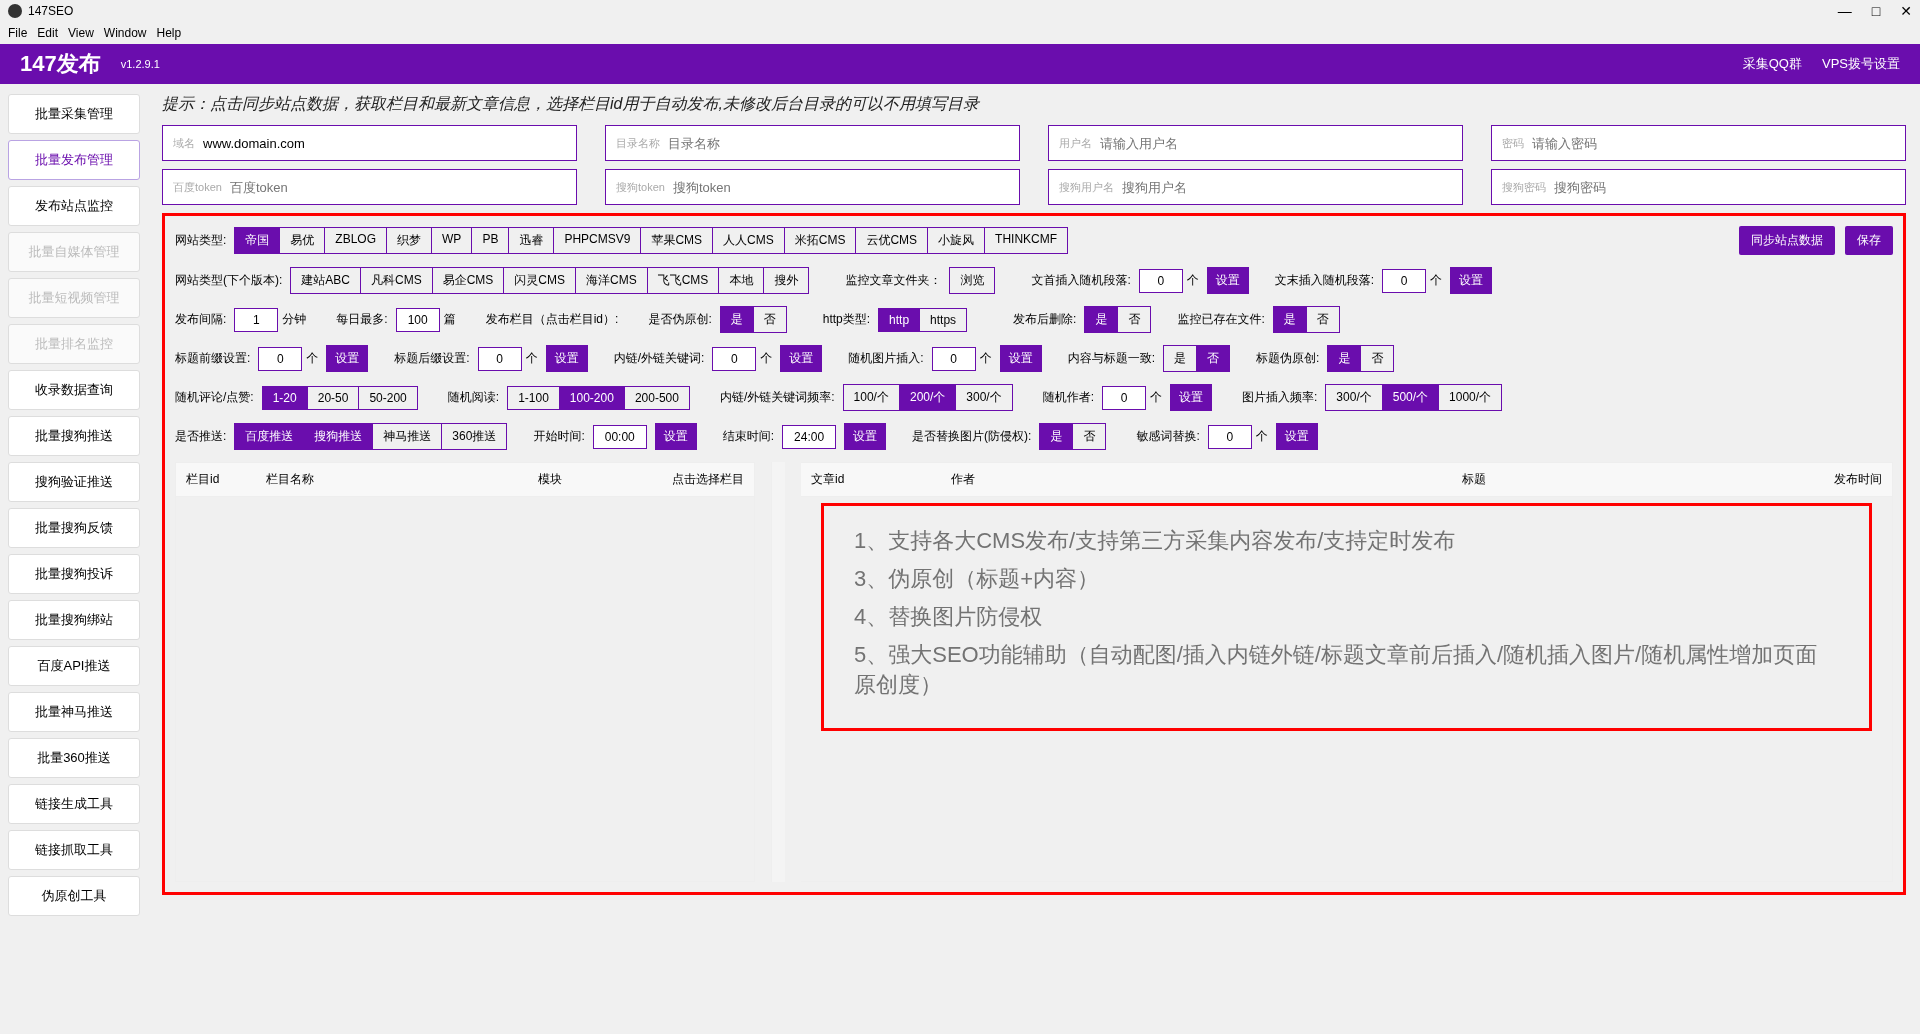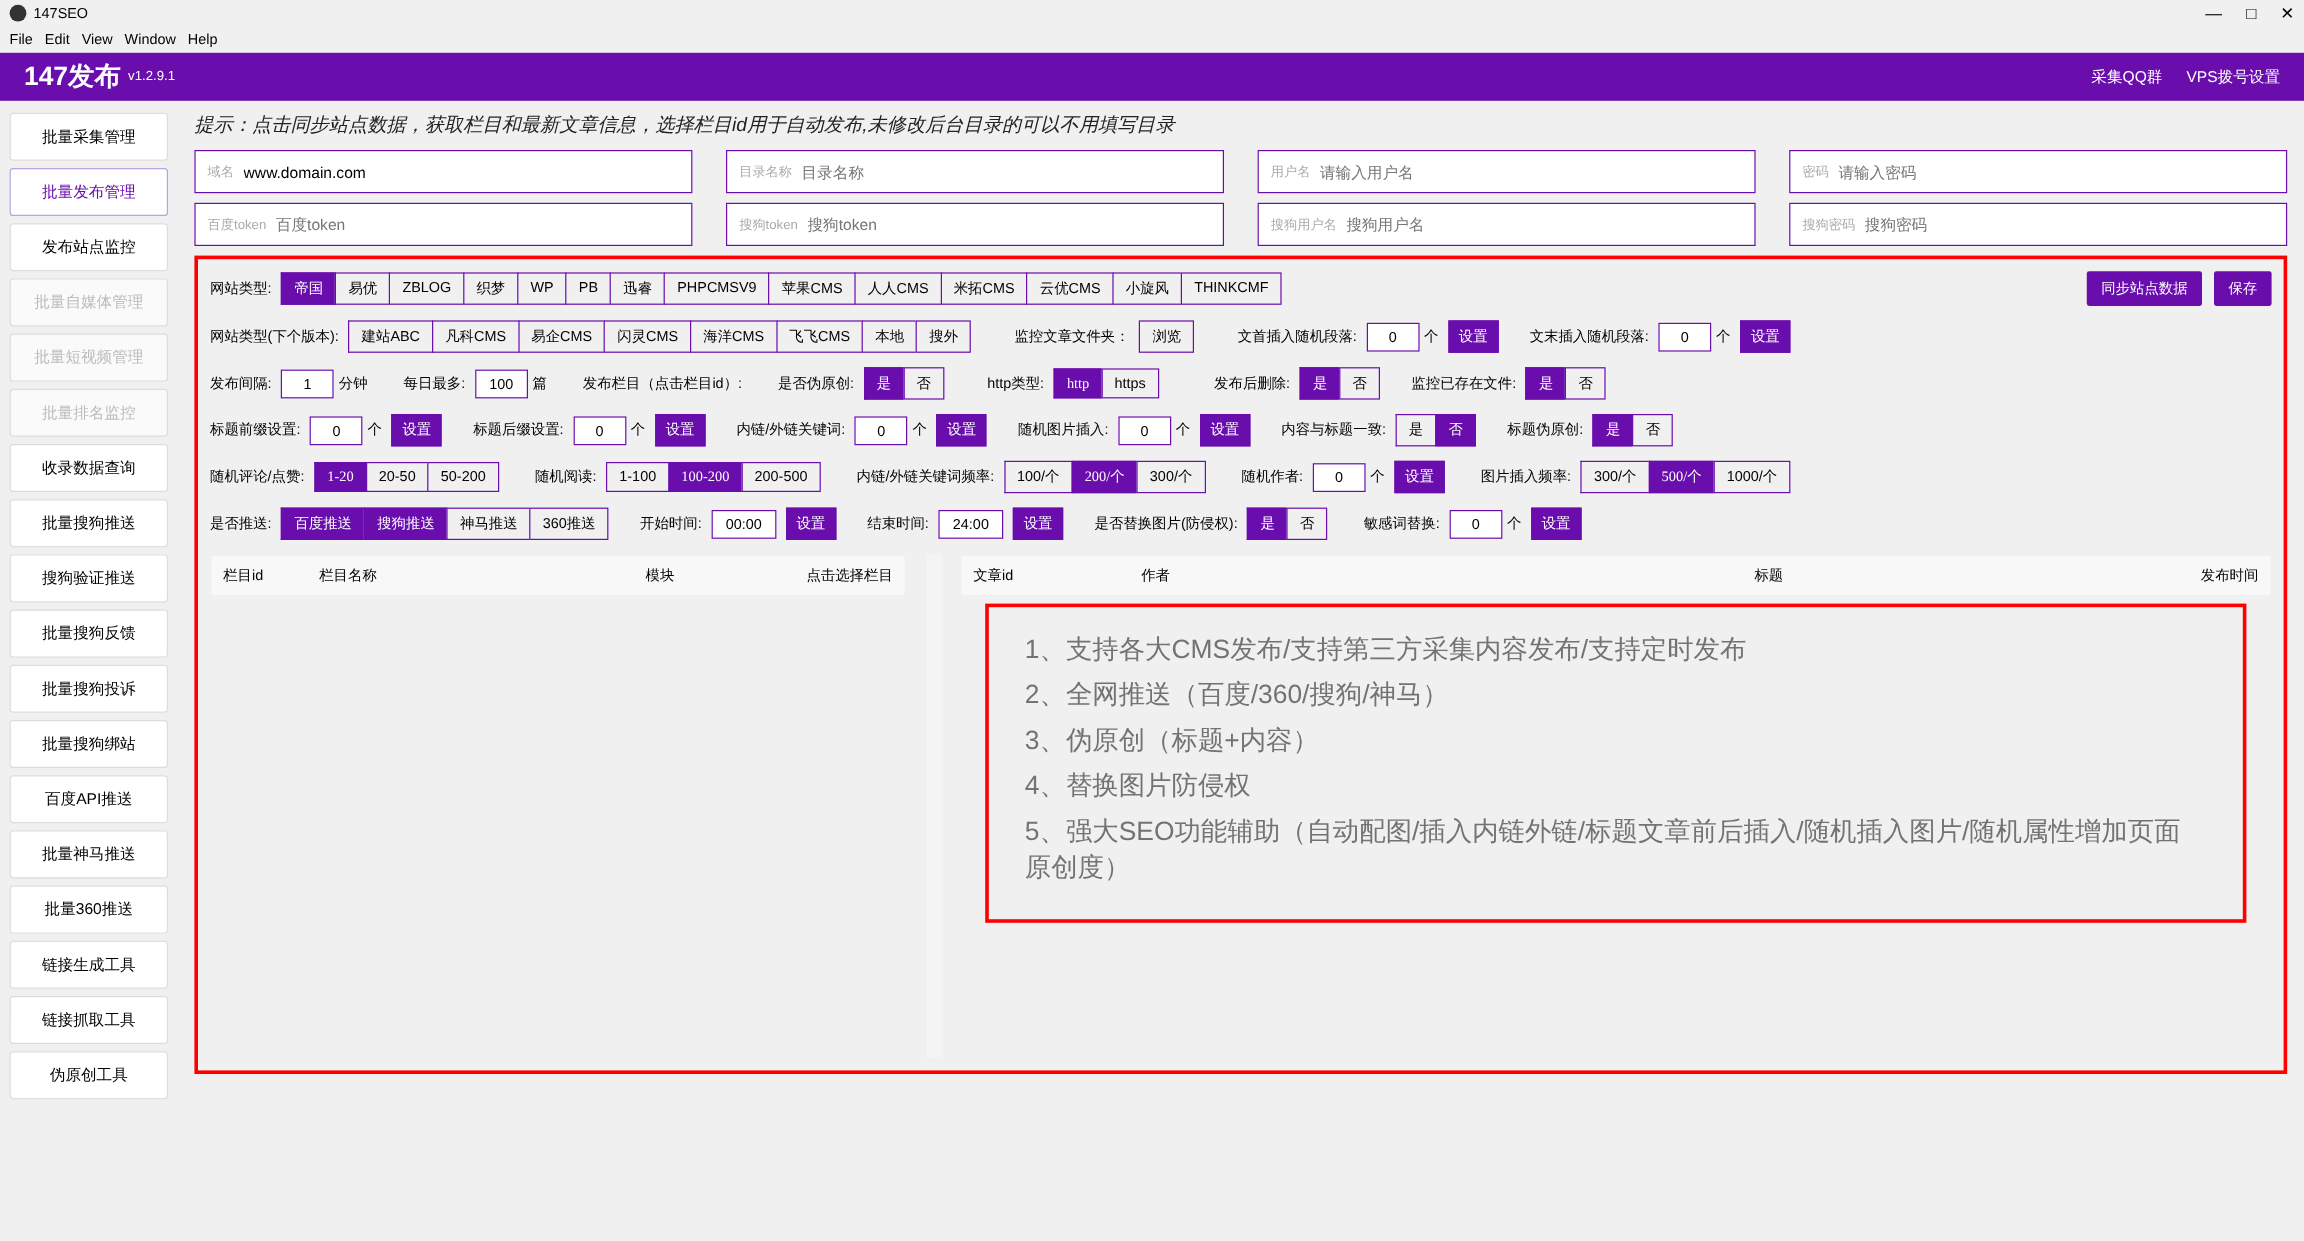--- a/index.html
+++ b/index.html
@@ -5,39 +5,39 @@
 * { box-sizing: border-box; margin: 0; padding: 0; }
 body { font-family: "Microsoft YaHei", sans-serif; font-size: 12px; background: #f0f0f0; width: 1920px; height: 1034px; overflow: hidden; }
 .titlebar { height: 22px; background: #f0f0f0; display: flex; align-items: center; padding: 0 8px; }
 .titlebar .icon { width: 14px; height: 14px; border-radius: 50%; background: #333; margin-right: 6px; }
 .titlebar .title { font-size: 12px; flex: 1; }
 .titlebar .wbtns { display: flex; gap: 20px; font-size: 14px; }
 .menubar { height: 22px; background: #f0f0f0; display: flex; align-items: center; padding: 0 8px; gap: 10px; font-size: 12px; }
 .menubar span { cursor: default; }
 .header { height: 40px; background: #6a0dad; display: flex; align-items: center; padding: 0 20px; color: #fff; }
 .header .app-title { font-size: 22px; font-weight: bold; }
-.header .app-ver { font-size: 11px; margin-left: 6px; }
+.header .app-ver { font-size: 11px; margin-left: 20px; }
 .header .spacer { flex: 1; }
 .header .link { margin-left: 20px; font-size: 13px; cursor: pointer; }
 .layout { display: flex; height: calc(1034px - 84px); }
 .sidebar { width: 148px; padding: 10px 8px; display: flex; flex-direction: column; gap: 6px; }
 .side-item { padding: 10px 8px; background: #fff; border: 1px solid #ddd; border-radius: 3px; text-align: center; font-size: 13px; }
 .side-item.active { color: #6a0dad; border-color: #b9a3e3; }
 .side-item.disabled { color: #bbb; background: #fafafa; }
 .main { flex: 1; padding: 10px 14px; overflow: auto; }
 .hint { font-size: 16px; margin-bottom: 10px; color: #222; font-style: italic; }
 .form-row { display: flex; gap: 28px; margin-bottom: 8px; }
 .field { flex: 1; border: 1px solid #6a0dad; display: flex; align-items: center; padding: 6px 10px; height: 36px; background: #fff; }
 .field .flabel { color: #aaa; font-size: 11px; margin-right: 8px; white-space: nowrap; }
 .field input { border: none; outline: none; flex: 1; font-size: 13px; }
 .redbox { border: 3px solid #ff0000; padding: 10px; margin-top: 6px; }
 .cfg-row { display: flex; align-items: center; gap: 8px; margin-bottom: 12px; flex-wrap: nowrap; }
 .cfg-label { font-size: 12px; white-space: nowrap; }
 .opt { border: 1px solid #6a0dad; padding: 4px 10px; font-size: 12px; cursor: pointer; white-space: nowrap; }
-.opt.active { background: #6a0dad; color: #fff; font-family: Liberation Serif, serif; }
+.opt.active { background: #6a0dad; color: #fff; }
 .opt-group { display: flex; }
 .opt-group .opt { border-right: none; }
 .opt-group .opt:last-child { border-right: 1px solid #6a0dad; }
 .num-input { width: 44px; text-align: center; border: 1px solid #6a0dad; padding: 4px 2px; font-size: 12px; }
 .unit { font-size: 12px; margin-left: -4px; }
 .btn-set { background: #6a0dad; color: #fff; padding: 4px 8px; font-size: 12px; cursor: pointer; border: 1px solid #6a0dad; }
 .btn-primary { background: #6a0dad; color: #fff; padding: 6px 12px; font-size: 12px; cursor: pointer; border: none; border-radius: 2px; }
 .push-right { margin-left: auto; display: flex; gap: 10px; }
 .tables { display: flex; margin-top: 10px; gap: 16px; height: 420px; }
 .tbl { border: 1px solid #eee; }
@@ -341,21 +341,20 @@
         <div class="scroll-ind"></div>
         <div class="tbl right">
           <div class="thead right">
             <div class="th">文章id</div>
             <div class="th">作者</div>
             <div class="th">标题</div>
             <div class="th">发布时间</div>
           </div>
           <div class="overlay" id="overlay">
               <div class="line">1、支持各大CMS发布/支持第三方采集内容发布/支持定时发布</div>
-              <div class="line">2、全网推送（百度/360/搜狗/神马）</div>
               <div class="line">3、伪原创（标题+内容）</div>
               <div class="line">4、替换图片防侵权</div>
               <div class="line">5、强大SEO功能辅助（自动配图/插入内链外链/标题文章前后插入/随机插入图片/随机属性增加页面原创度）</div>
             </div>
         </div>
       </div>
 
     </div>
   </div>
 </div>

